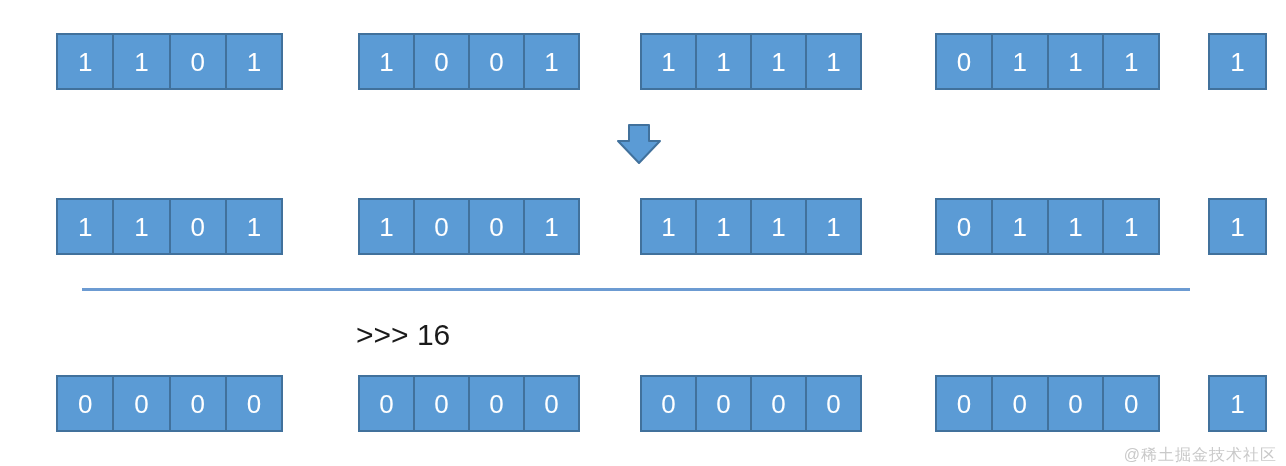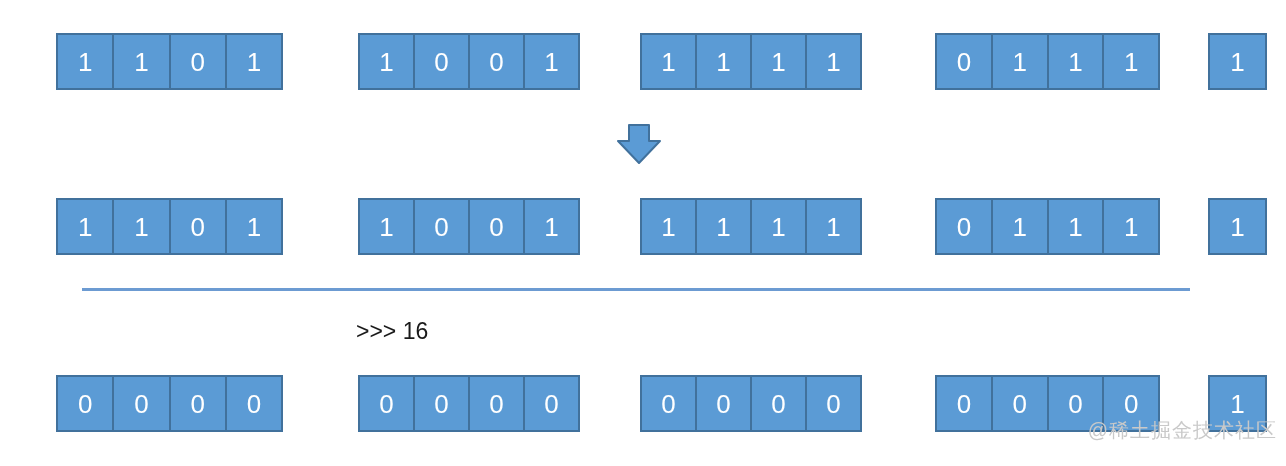--- a/index.html
+++ b/index.html
@@ -65,29 +65,29 @@
     left: 82px;
     top: 288px;
     width: 1108px;
     height: 3px;
     background: var(--line-color);
   }
   .op-label {
     position: absolute;
     left: 356px;
     top: 318px;
-    font-size: 23px;
+    font-size: 30px;
     color: var(--label-color);
     white-space: pre;
   }
   .watermark {
     position: absolute;
     right: 9px;
-    bottom: 22px;
-    font-size: 20px;
+    bottom: 0;
+    font-size: 16px;
     color: var(--watermark-color);
     letter-spacing: 1px;
   }
 </style>
 </head>
 <body>
 
 <div class="canvas">
 
   <div class="bit-row row-top">

